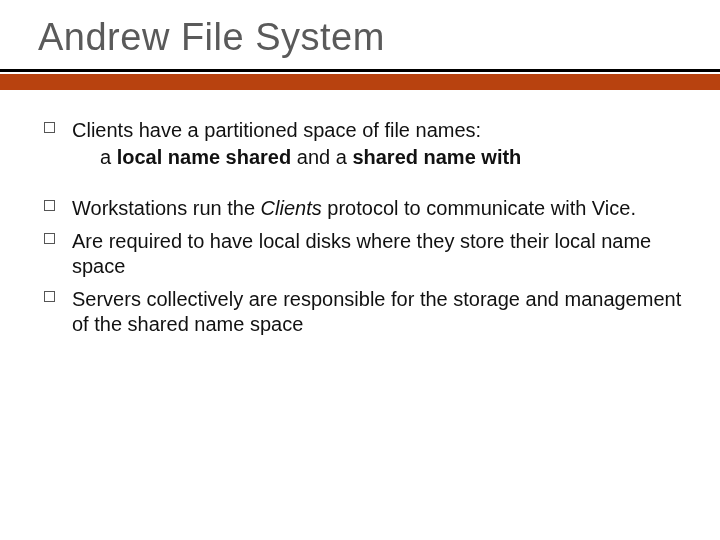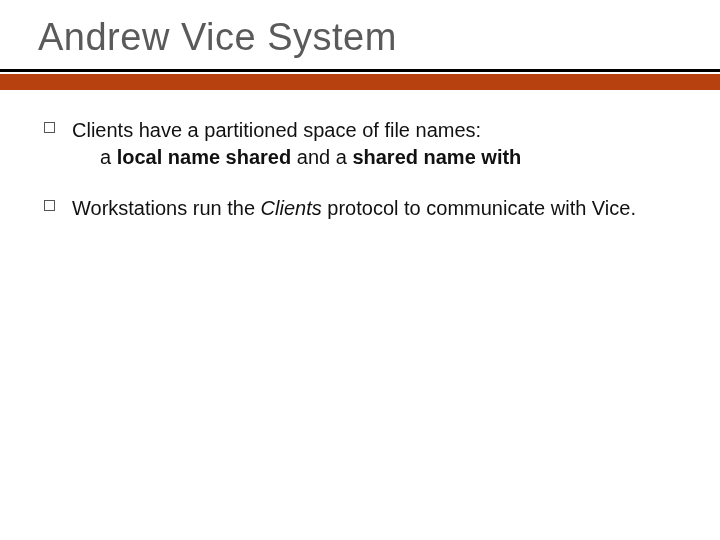--- a/index.html
+++ b/index.html
@@ -73,26 +73,28 @@
     padding-left: 28px;
     margin-top: 2px;
   }
   b { font-weight: 700; }
   i { font-style: italic; }
 </style>
 </head>
 <body>
 
 <div class="slide">
-  <h1 class="title">Andrew Vice System</h1>
+  <h1 class="title">Andrew File System</h1>
 
   <div class="rule-block">
     <div class="rule-thin"></div>
     <div class="rule-thick"></div>
   </div>
 
   <div class="content">
     <ul class="bullets" id="bullet-list">
         <li class="gap-after">Clients have a partitioned space of file names:<span class="subline">a <b>local name shared</b> and a <b>shared name with</b></span></li>
         <li>Workstations run the <i>Clients</i> protocol to communicate with Vice.</li>
+        <li>Are required to have local disks where they store their local name space</li>
+        <li>Servers collectively are responsible for the storage and management of the shared name space</li>
       </ul>
   </div>
 </div>
 
 </body></html>

